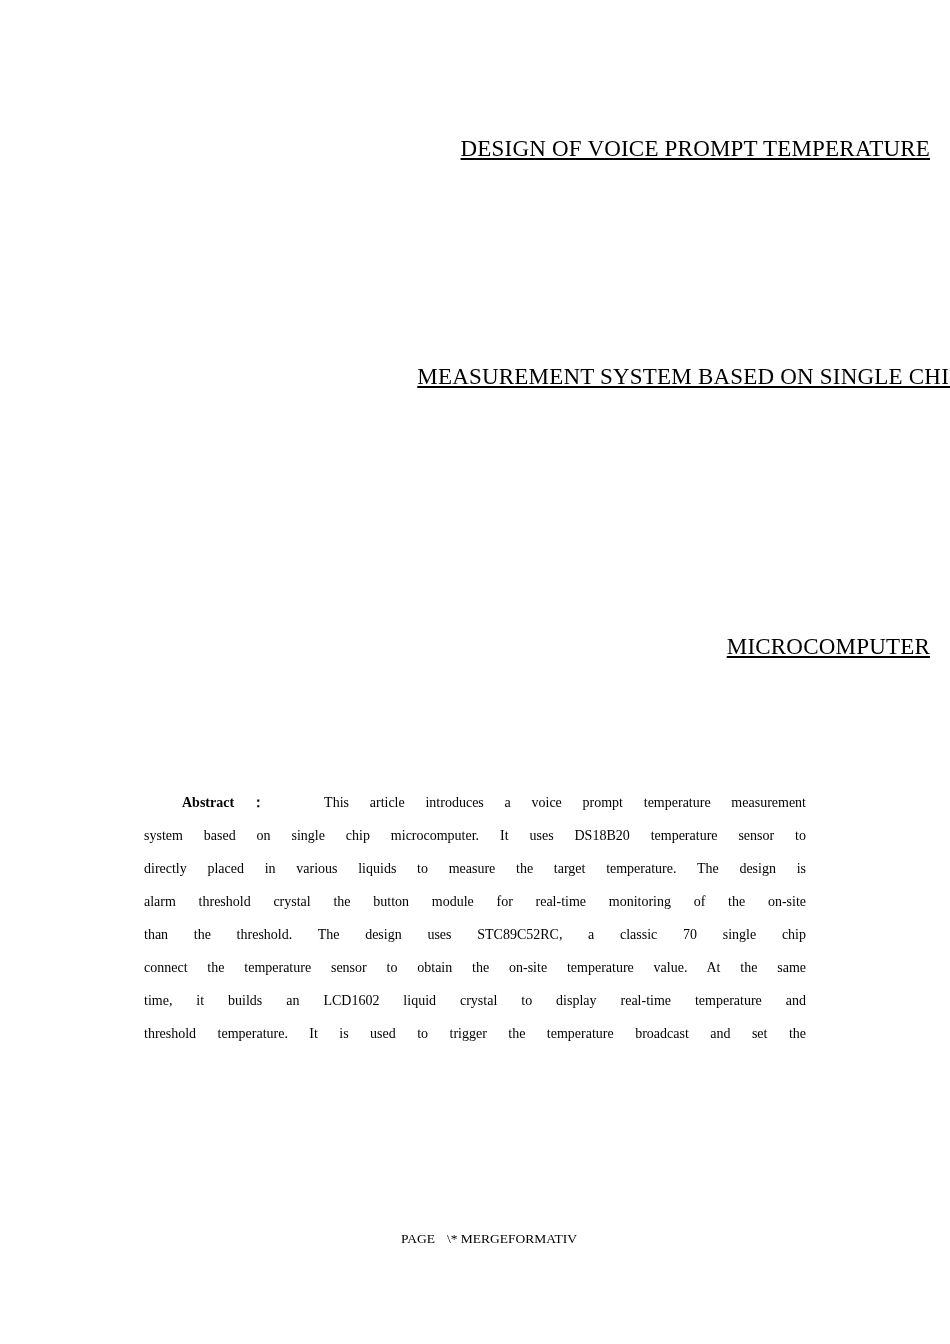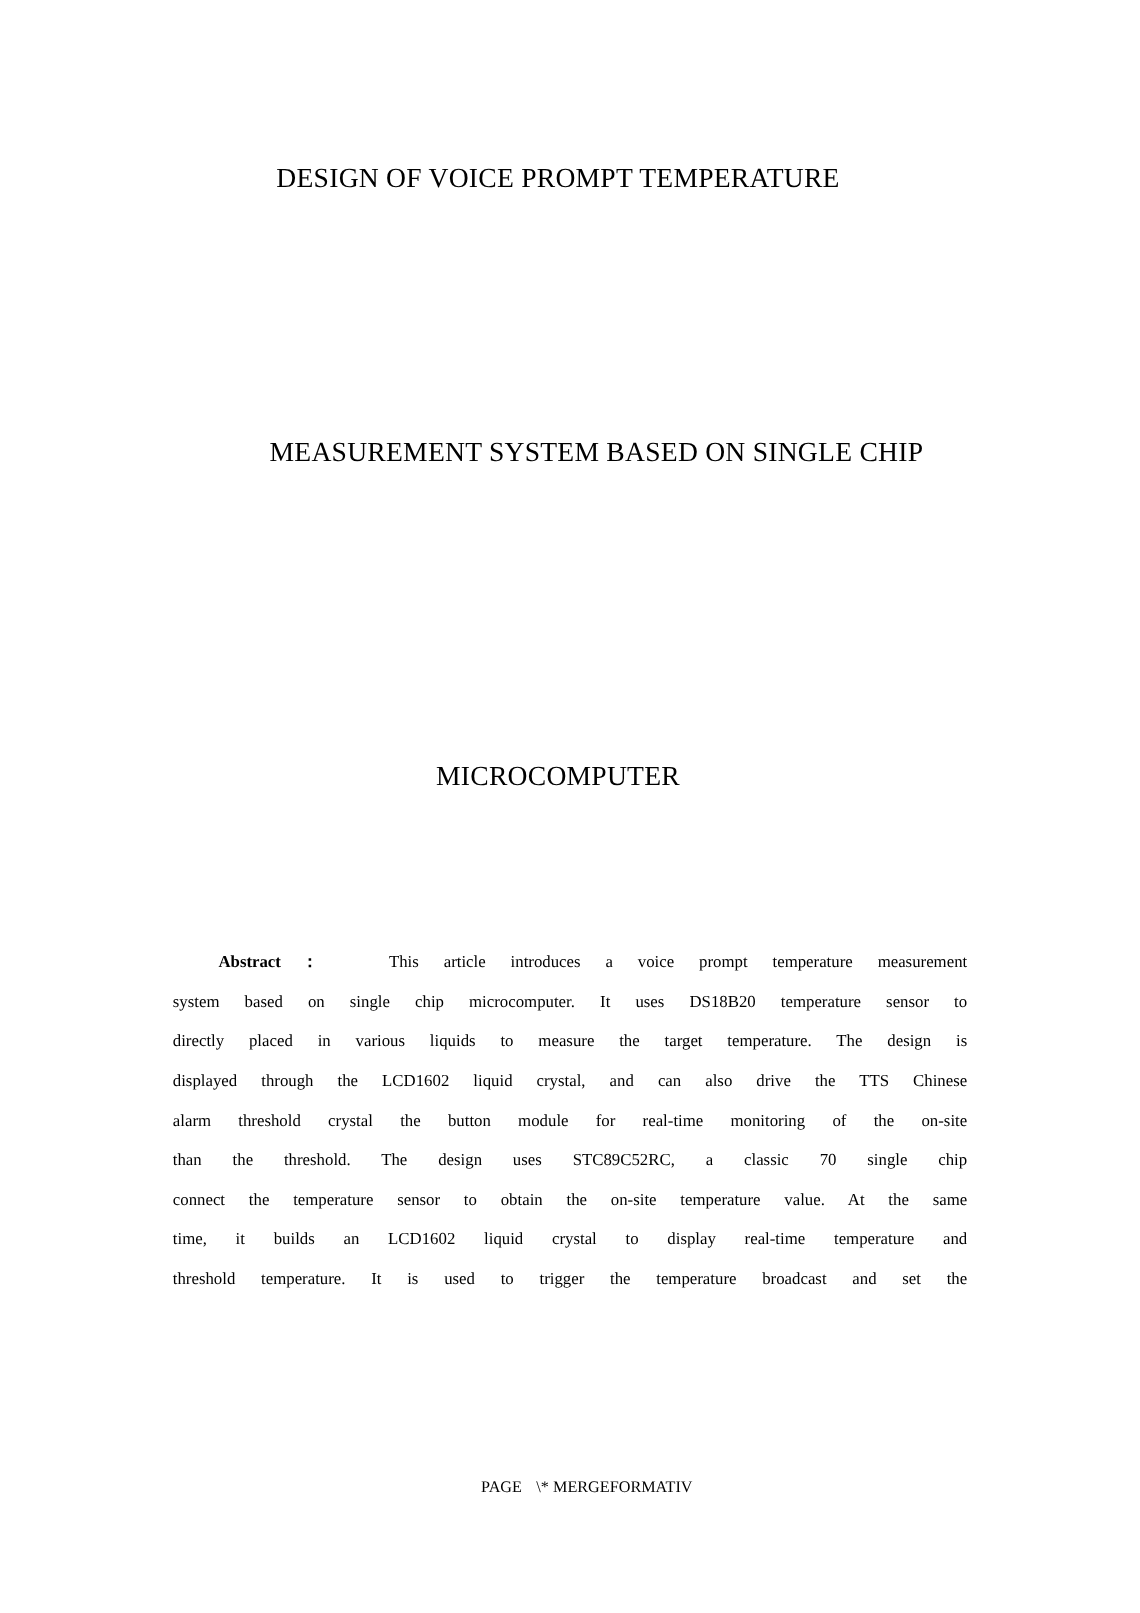--- a/index.html
+++ b/index.html
@@ -1,19 +1,19 @@
 <!DOCTYPE html>
 <html><head>
 <meta charset="utf-8">
 <style>
   html, body { margin: 0; padding: 0; background: #ffffff; }
   body { width: 950px; height: 1344px; position: relative; overflow: hidden;
          font-family: "Liberation Serif", serif; color: #000; }
-  .title-line { position: absolute; left: 0; width: 930px; text-align: center;
-                font-size: 23px; letter-spacing: 0.2px; }
+  .title-line { position: absolute; left: 0; width: 930px; text-align: right;
+                font-size: 23px; letter-spacing: 0.2px; text-decoration: underline; }
   #t1 { top: 136px; }
   #t2 { top: 364px; padding-left: 32px; }
   #t3 { top: 634px; }
   .abstract { position: absolute; left: 144px; width: 662px; top: 786px;
               font-size: 14px; line-height: 33px; text-align: justify;
               text-align-last: justify; }
   .abstract .line { display: block; text-align: justify; text-align-last: justify; white-space: nowrap; }
   .abstract .first { text-indent: 38px; }
   .abstract .lbl { font-weight: bold; }
   .footer { position: absolute; top: 1231px; left: 0; width: 978px; text-align: center;
@@ -25,21 +25,20 @@
 
 <div>
   <div id="t1" class="title-line">DESIGN OF VOICE PROMPT TEMPERATURE</div>
   <div id="t2" class="title-line">MEASUREMENT SYSTEM BASED ON SINGLE CHIP</div>
   <div id="t3" class="title-line">MICROCOMPUTER</div>
 
   <div class="abstract">
     <span class="line first"><span class="lbl">Abstract：</span>&nbsp;&nbsp;<span>This article introduces a voice prompt temperature measurement</span></span>
     <span class="line">system based on single chip microcomputer. It uses DS18B20 temperature sensor to</span>
     <span class="line">directly placed in various liquids to measure the target temperature. The design is</span>
-    <span class="line">displayed through the LCD1602 liquid crystal, and can also drive the TTS Chinese</span>
     <span class="line">alarm threshold crystal the button module for real-time monitoring of the on-site</span>
     <span class="line">than the threshold. The design uses STC89C52RC, a classic 70 single chip</span>
     <span class="line">connect the temperature sensor to obtain the on-site temperature value. At the same</span>
     <span class="line">time, it builds an LCD1602 liquid crystal to display real-time temperature and</span>
     <span class="line">threshold temperature. It is used to trigger the temperature broadcast and set the</span>
   </div>
 
   <div class="footer">
     <span>PAGE</span><span class="gap"></span><span>\* MERGEFORMATIV</span>
   </div>

